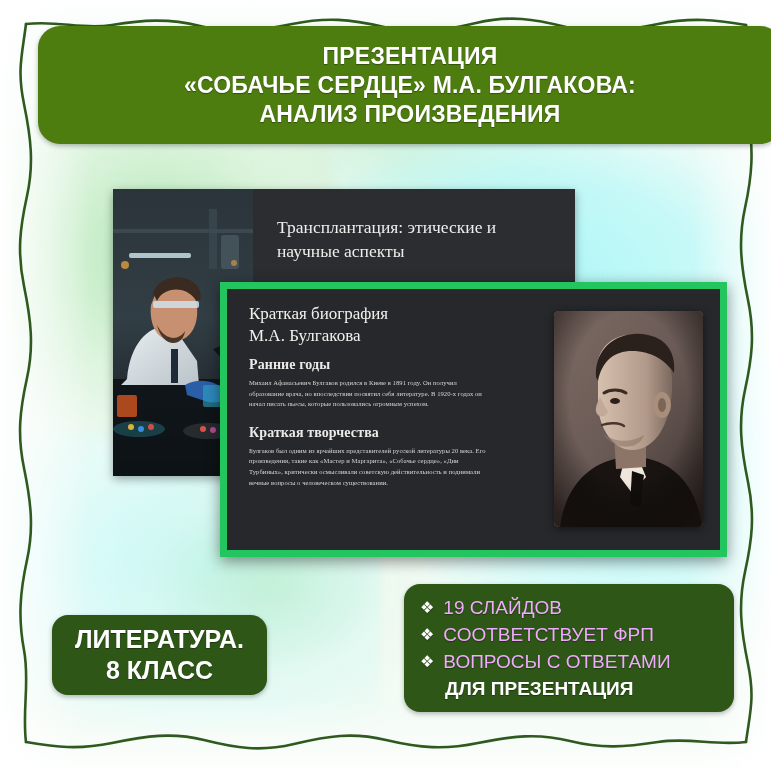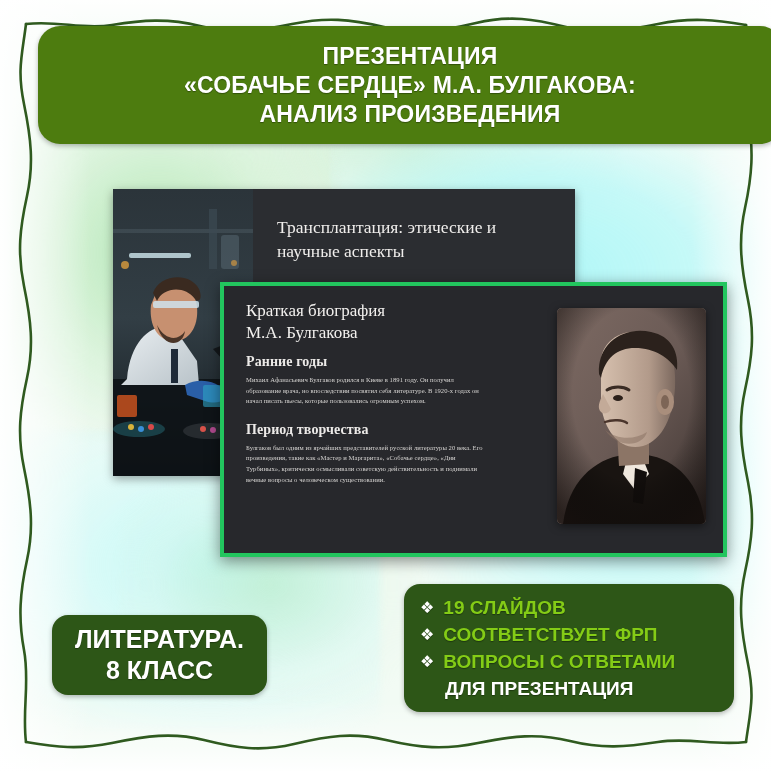--- a/index.html
+++ b/index.html
@@ -98,21 +98,21 @@
   }
   .sb-card .stub2{
     position:absolute;left:20px;top:8px;width:5px;height:4px;background:#cfcfcf;border-radius:1px;opacity:.85;
   }
 
   .slide-front{
     position:absolute;left:220px;top:282px;width:507px;height:275px;
     background:#27282c;
     box-shadow:0 4px 14px rgba(0,0,0,.45);
     overflow:hidden;
-    border:4px solid #22c55e;box-sizing:border-box;
+    border:7px solid #22c55e;box-sizing:border-box;
   }
   .sf-inner{display:flex;height:100%;box-sizing:border-box;padding:14px 12px 12px 22px;}
   .sf-left{flex:1;padding-right:14px;min-width:0;}
   .sf-title{
     color:#f2f0ee;font-family:"Liberation Serif", serif;
     font-size:17px;line-height:22px;margin-bottom:12px;
   }
   .sf-h{
     color:#eceae8;font-family:Liberation Serif, serif;font-weight:bold;
     font-size:14px;line-height:12px;margin:0 0 7px 0;letter-spacing:.1px;
@@ -143,21 +143,21 @@
     background:#2d5617;border-radius:16px;box-shadow:0 2px 5px rgba(0,0,0,.28);
     padding:9px 12px 9px 16px;box-sizing:border-box;
     display:flex;flex-direction:column;justify-content:center;
   }
   .feat-row{display:flex;align-items:flex-start;gap:9px;}
   .feat-bullet{
     color:#ffffff;font-size:16px;line-height:27px;flex:0 0 auto;
     text-shadow:0 1px 1px rgba(0,0,0,.3);
   }
   .feat-text{
-    color:#84cc16;font-weight:bold;font-size:19px;line-height:27px;
+    color:#f0abfc;font-weight:normal;font-size:19px;line-height:27px;
     text-shadow:0 1px 1px rgba(0,0,0,.35);white-space:nowrap;
   }
   .feat-cont{
     color:#ffffff;font-weight:bold;font-size:19px;line-height:27px;
     text-shadow:0 1px 1px rgba(0,0,0,.35);white-space:nowrap;margin-left:25px;
   }
 </style>
 </head>
 <body>
 
@@ -278,21 +278,21 @@
   <div class="slide-front">
     <div class="sf-inner">
       <div class="sf-left">
         <div class="sf-title">
           <div>Краткая биография</div>
           <div>М.А. Булгакова</div>
         </div>
         <div class="sf-h">Ранние годы</div>
         <p class="sf-p">Михаил Афанасьевич Булгаков родился в Киеве в 1891 году. Он получил образование врача, но впоследствии посвятил себя литературе. В 1920-х годах он начал писать пьесы, которые пользовались огромным успехом.</p>
         <div class="sf-gap"></div>
-        <div class="sf-h">Период творчества</div>
+        <div class="sf-h">Краткая творчества</div>
         <p class="sf-p">Булгаков был одним из ярчайших представителей русской литературы 20 века. Его произведения, такие как «Мастер и Маргарита», «Собачье сердце», «Дни Турбиных», критически осмысливали советскую действительность и поднимали вечные вопросы о человеческом существовании.</p>
       </div>
       <div class="sf-right">
         <div class="portrait">
           <svg viewBox="0 0 149 216" preserveAspectRatio="xMidYMid slice" width="149" height="216">
             <defs>
               <linearGradient id="sepia" x1="0" y1="0" x2="1" y2="1">
                 <stop offset="0%" stop-color="#7d6a63"></stop>
                 <stop offset="50%" stop-color="#6a5a55"></stop>
                 <stop offset="100%" stop-color="#3e3431"></stop>

